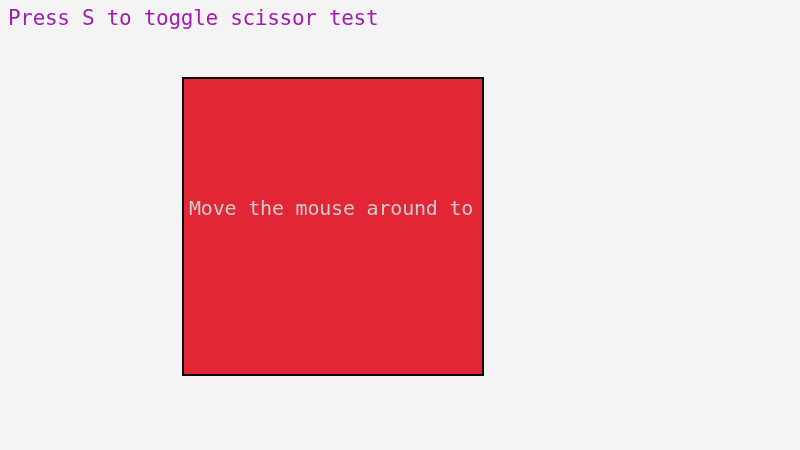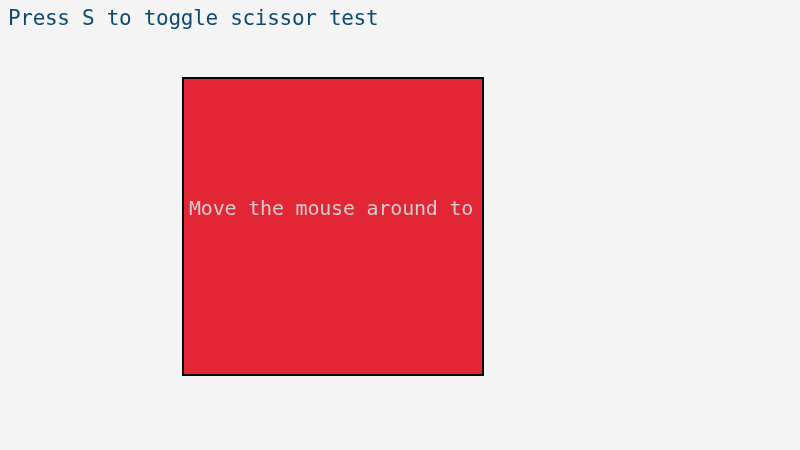--- a/index.html
+++ b/index.html
@@ -23,21 +23,21 @@
 
   
   #instruction-text {
     position: absolute;
     left: 8px;
     top: 6px;
     font-family: "DejaVu Sans Mono", monospace;
     font-size: 21px;
     line-height: 24px;
     letter-spacing: -0.3px;
-    color: #0c4a6e;
+    color: #a21caf;
     white-space: pre;
     -webkit-font-smoothing: none;
     font-smooth: never;
   }
 
   
   #scissor-rect {
     position: absolute;
     left: 182px;
     top: 77px;

